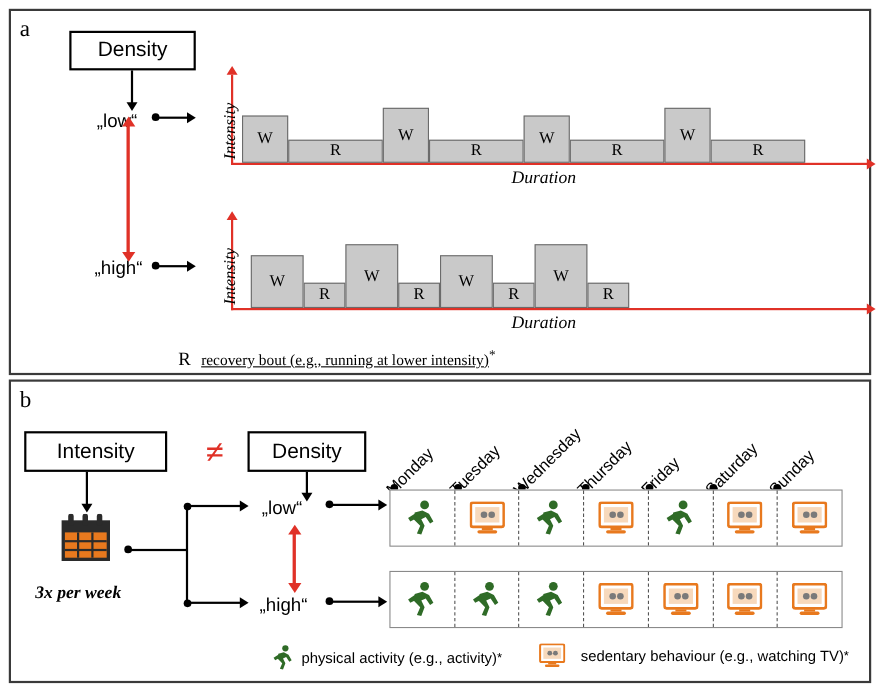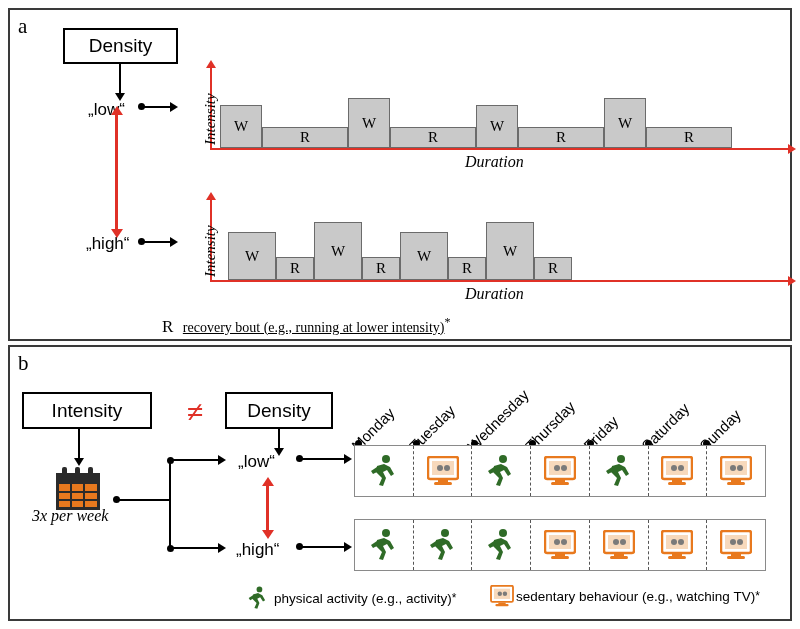--- a/index.html
+++ b/index.html
@@ -258,21 +258,21 @@
         <rect x="4" y="24" width="38" height="2"></rect>
         <rect x="4" y="32" width="38" height="2"></rect>
         <rect x="15" y="17" width="2" height="23"></rect>
         <rect x="28" y="17" width="2" height="23"></rect>
       </g>
       <rect x="7" y="0" width="5" height="11" rx="2" fill="#2b2b2b"></rect>
       <rect x="20" y="0" width="5" height="11" rx="2" fill="#2b2b2b"></rect>
       <rect x="33" y="0" width="5" height="11" rx="2" fill="#2b2b2b"></rect>
     </svg>
   </div>
-  <span class="freqcap" style="left:22px;top:160px;">3x per week</span>
+  <span class="freqcap" style="left:22px;top:184px;font-weight:bold;">3x per week</span>
 
   <div class="dot" style="left:103px;top:149px;"></div>
   <div class="blackline" style="left:106px;top:152px;width:54px;height:2px;"></div>
   <div class="blackline" style="left:159px;top:112px;width:2px;height:90px;"></div>
 
   <div class="dot" style="left:157px;top:110px;"></div>
   <div class="blackline" style="left:161px;top:112px;width:48px;height:2px;"></div>
   <div class="bar-arrow-right" style="left:208px;top:108px;"></div>
 
   <div class="dot" style="left:157px;top:198px;"></div>
@@ -453,16 +453,16 @@
 
   <div style="position:absolute;left:480px;top:238px;display:flex;align-items:center;">
     <svg width="24" height="22" viewBox="0 0 32 30">
       <rect x="1" y="1" width="30" height="22" rx="2" fill="none" stroke="#e8791e" stroke-width="2.5"></rect>
       <rect x="5" y="5" width="22" height="14" fill="#f7d9bc"></rect>
       <circle cx="13" cy="12" r="3" fill="#7a7a7a"></circle>
       <circle cx="20" cy="12" r="3" fill="#7a7a7a"></circle>
       <rect x="11" y="24" width="10" height="2" fill="#e8791e"></rect>
       <rect x="7" y="26" width="18" height="3" rx="1.5" fill="#e8791e"></rect>
     </svg>
-    <span class="legend legend-sans" style="position:static;margin-left:2px;">sedentary behaviour (e.g., watching TV)</span>
+    <span class="legend legend-sans" style="position:static;margin-left:14px;">sedentary behaviour (e.g., watching TV)</span>
       <span class="star">*</span>
   </div>
 </div>
 
 </body></html>

